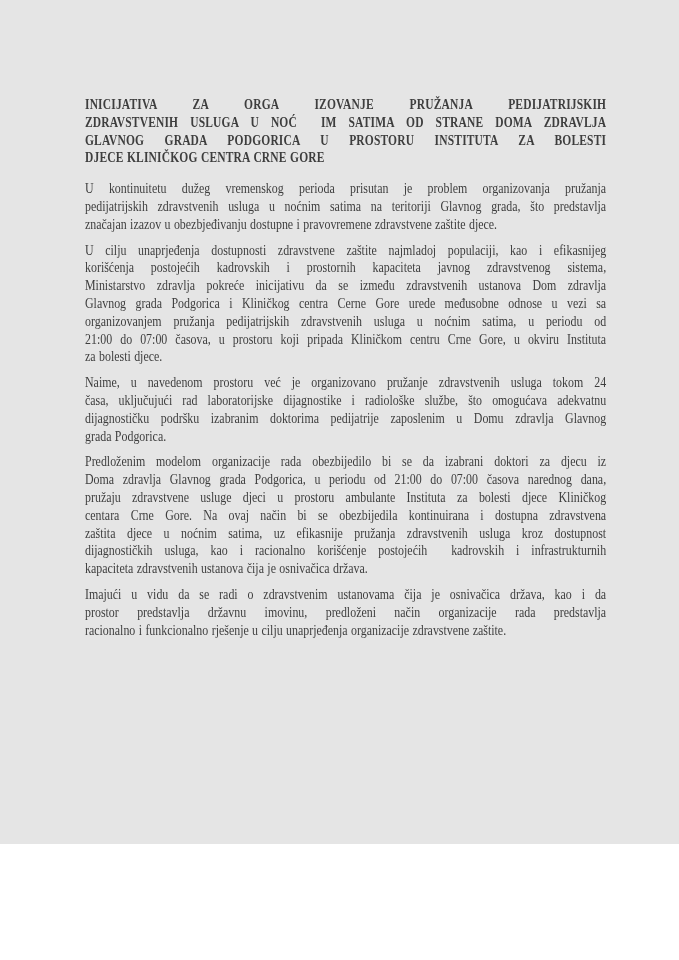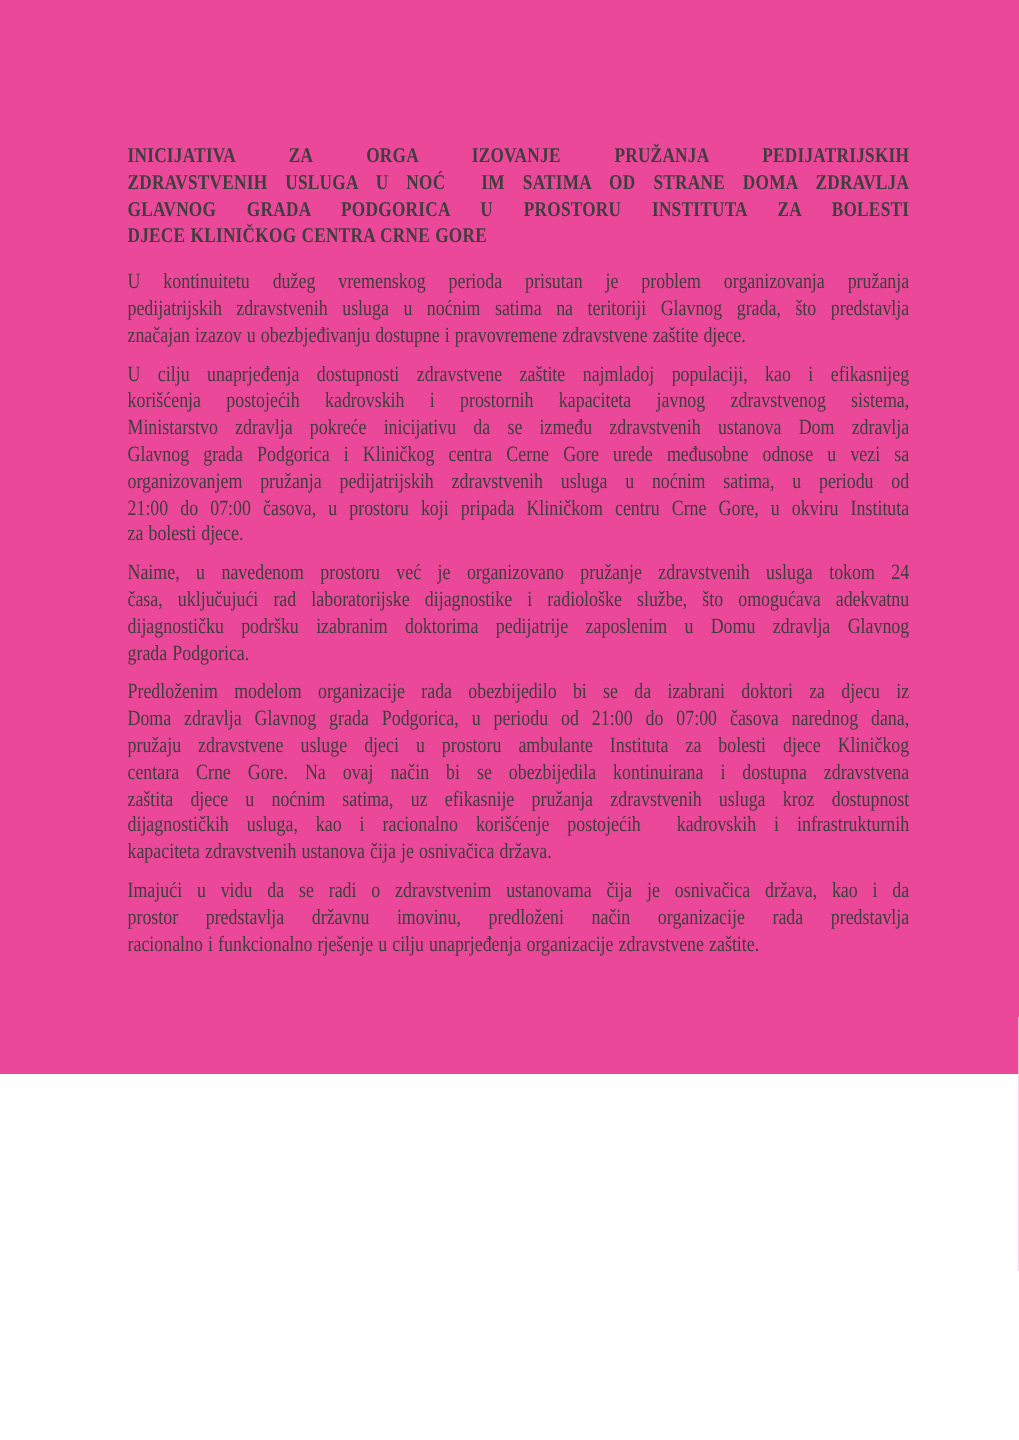--- a/index.html
+++ b/index.html
@@ -9,22 +9,22 @@
   }
   body {
     width: 679px;
     height: 960px;
     overflow: hidden;
     font-family: "Liberation Serif", "DejaVu Serif", serif;
   }
   .page {
     position: relative;
     width: 679px;
-    height: 716px;
-    background: #ec4899;
+    height: 844px;
+    background: #e5e5e5;
     overflow: hidden;
   }
   
   .content {
     position: absolute;
     left: 85px;
     top: 96px;
     width: 634px;
     transform: scaleX(0.822);
     transform-origin: 0 0;

